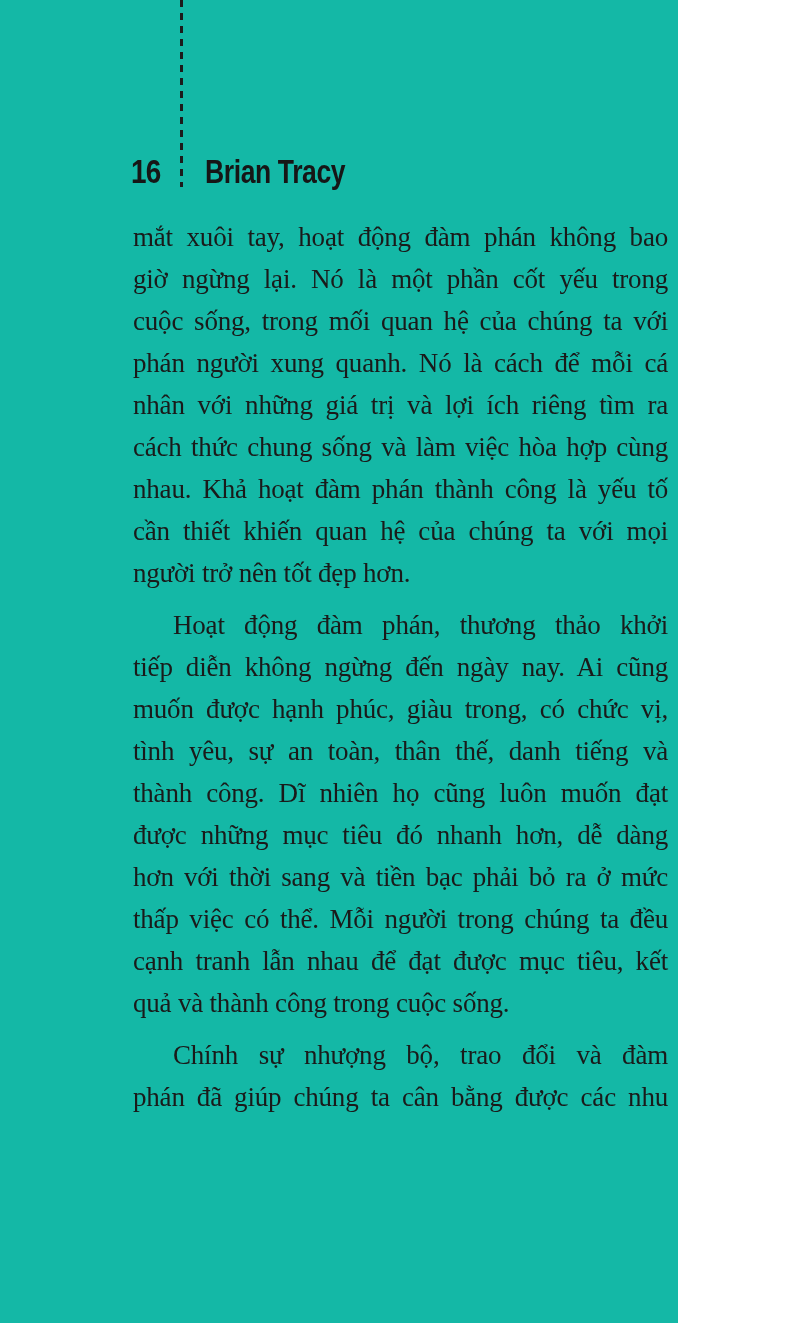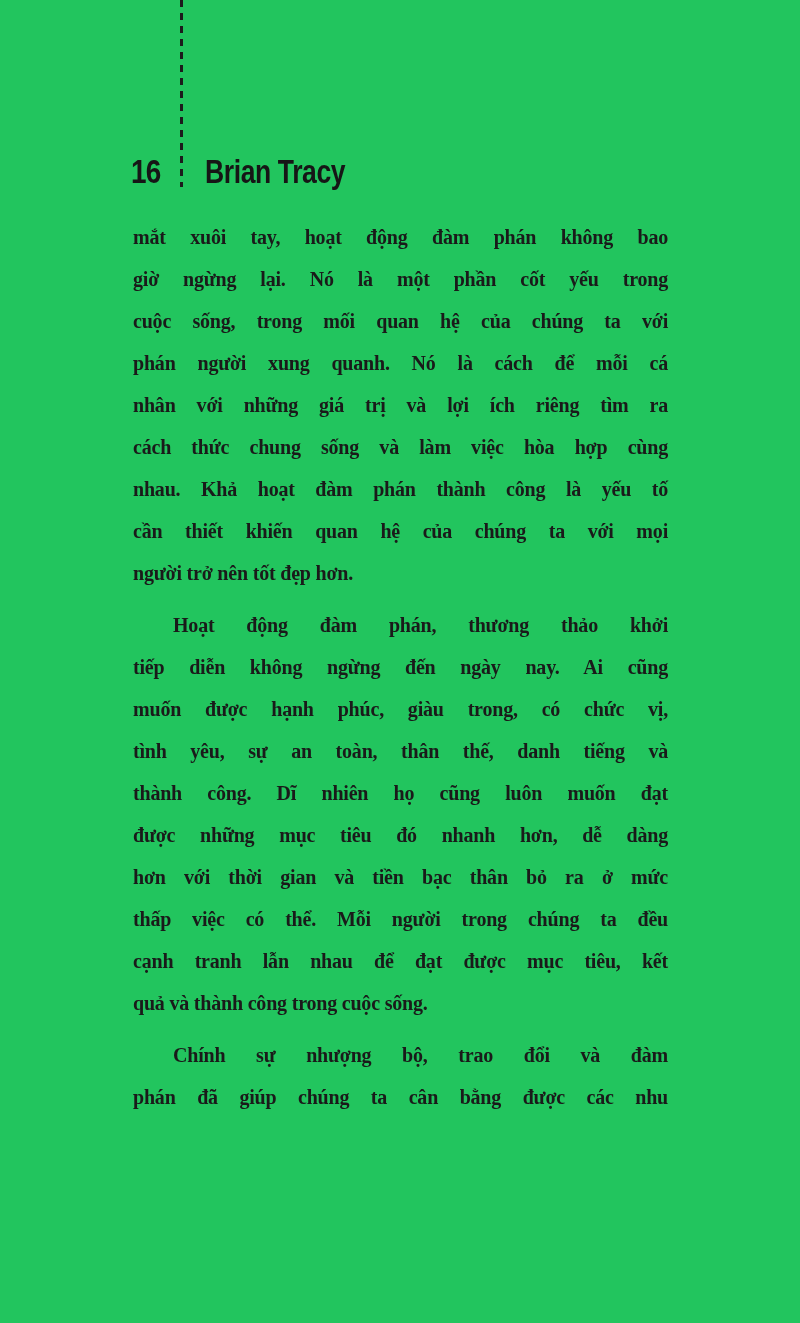--- a/index.html
+++ b/index.html
@@ -2,23 +2,23 @@
 <html><head>
 <meta charset="utf-8">
 <style>
   html, body {
     margin: 0;
     padding: 0;
     background: #ffffff;
   }
   .book-page {
     position: relative;
-    width: 800px;
+    width: 678px;
     height: 1323px;
-    background: #22c55e;
+    background: #14b8a6;
     overflow: hidden;
     font-family: "Liberation Serif", serif;
     color: #1a1a1a;
   }
   
   .dotted-rule {
     position: absolute;
     left: 180px;
     top: 0;
     width: 3px;
@@ -59,28 +59,27 @@
   
   .body-text {
     position: absolute;
     left: 133px;
     top: 216px;
     width: 535px;
   }
   .paragraph { margin: 0; padding: 0; }
   .paragraph + .paragraph { margin-top: 10px; }
   .line {
-    font-size: 20px;
+    font-size: 27px;
     line-height: 42px;
     letter-spacing: -0.2px;
     white-space: nowrap;
     text-align: justify;
     text-align-last: justify;
     color: #1a1a1a;
-    font-weight: bold;
   }
   .line.no-stretch {
     text-align: right;
     text-align-last: left;
   }
   .paragraph.indent-first .line:first-child {
     text-indent: 40px;
   }
 </style>
 </head>
@@ -106,21 +105,21 @@
         <div class="line">cần thiết khiến quan hệ của chúng ta với mọi</div>
         <div class="line no-stretch">người trở nên tốt đẹp hơn.</div>
       </div>
       <div class="paragraph indent-first">
         <div class="line">Hoạt động đàm phán, thương thảo khởi</div>
         <div class="line">tiếp diễn không ngừng đến ngày nay. Ai cũng</div>
         <div class="line">muốn được hạnh phúc, giàu trong, có chức vị,</div>
         <div class="line">tình yêu, sự an toàn, thân thế, danh tiếng và</div>
         <div class="line">thành công. Dĩ nhiên họ cũng luôn muốn đạt</div>
         <div class="line">được những mục tiêu đó nhanh hơn, dễ dàng</div>
-        <div class="line">hơn với thời gian và tiền bạc thân bỏ ra ở mức</div>
+        <div class="line">hơn với thời sang và tiền bạc phải bỏ ra ở mức</div>
         <div class="line">thấp việc có thể. Mỗi người trong chúng ta đều</div>
         <div class="line">cạnh tranh lẫn nhau để đạt được mục tiêu, kết</div>
         <div class="line no-stretch">quả và thành công trong cuộc sống.</div>
       </div>
       <div class="paragraph indent-first">
         <div class="line">Chính sự nhượng bộ, trao đổi và đàm</div>
         <div class="line">phán đã giúp chúng ta cân bằng được các nhu</div>
       </div>
     </div>
 

